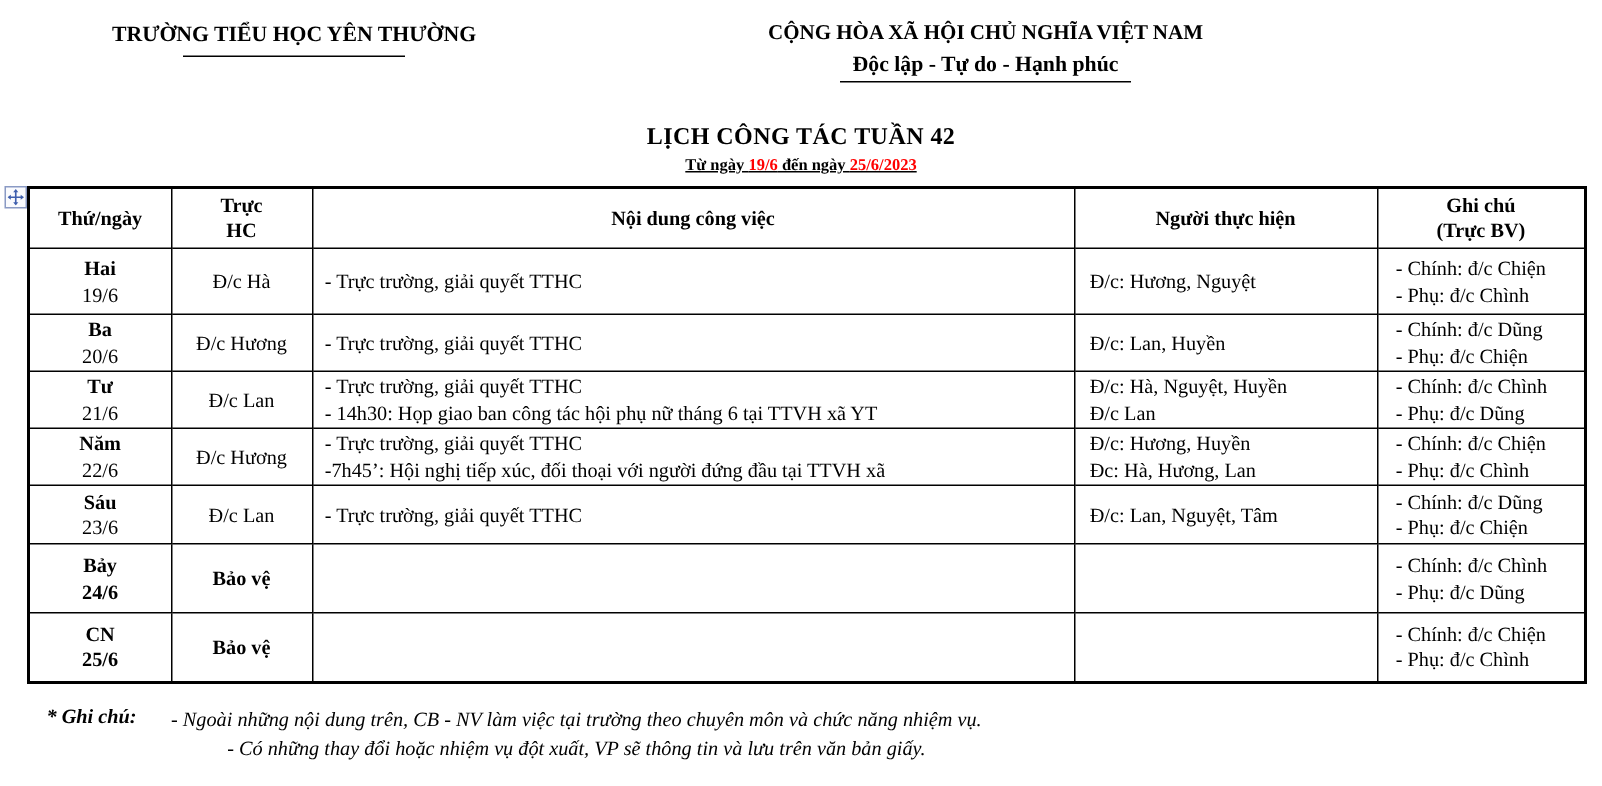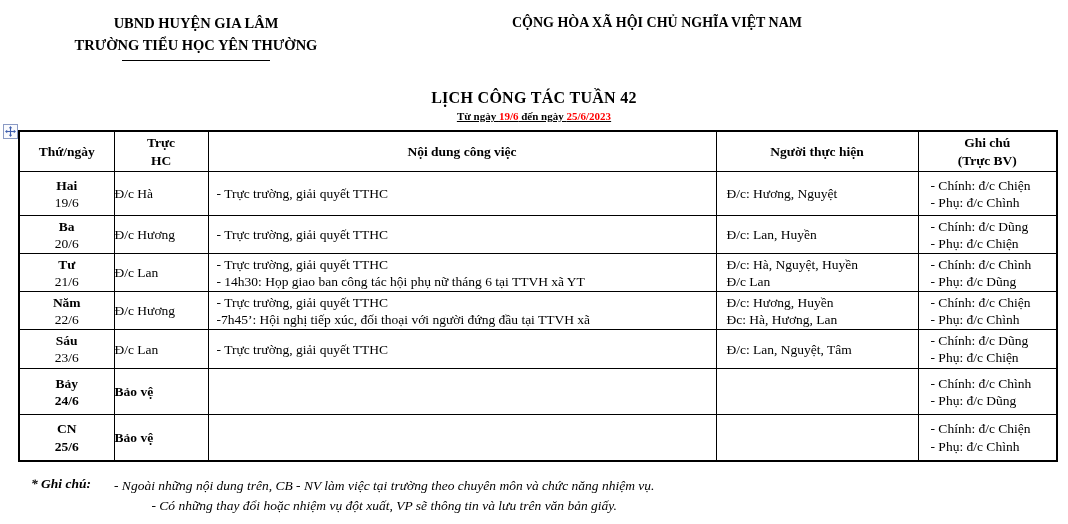--- a/index.html
+++ b/index.html
@@ -50,45 +50,45 @@
   .schedule th { font-weight:bold; text-align:center; }
   .schedule tbody tr:nth-child(1){ height:44px; }
   .schedule tbody tr:nth-child(2){ height:38px; }
   .schedule tbody tr:nth-child(3){ height:38px; }
   .schedule tbody tr:nth-child(4){ height:38px; }
   .schedule tbody tr:nth-child(5){ height:39px; }
   .schedule tbody tr:nth-child(6){ height:46px; }
   .schedule tbody tr:nth-child(7){ height:46px; }
   .c-day { text-align:center; }
   .c-day .day { font-weight:bold; }
-  .c-duty { text-align:left; }
+  .c-duty { text-align:center; }
   .schedule tbody tr:nth-child(n+6) .date,
   .schedule tbody tr:nth-child(n+6) .c-duty { font-weight:bold; }
   .c-content { padding-left:8px; }
   .c-people  { padding-left:10px; }
   .c-notes   { padding-left:12px;margin-left:44px; }
 
   
   .footer-notes { display:flex; margin:14px 0 0 8px; font-style:italic; font-size:13.5px;text-align:center; }
   .footer-label { font-weight:bold; width:106px; }
   .footer-body .line { line-height:1.45; }
 </style>
 </head>
 <body>
 
 <div class="page">
 
   <div class="top-header">
     <div class="org-block">
-      <div class="org-line">UBND HUYỆN GIA LÂM</div>
       <div class="org-line">TRƯỜNG TIỂU HỌC YÊN THƯỜNG</div>
       <div class="org-underline"></div>
     </div>
     <div class="motto-block">
       <div class="motto-line1">CỘNG HÒA XÃ HỘI CHỦ NGHĨA VIỆT NAM</div>
+      <div><span class="motto-line2">Độc lập - Tự do - Hạnh phúc</span></div>
     </div>
   </div>
 
   <div class="title-block">
     <div class="doc-title">LỊCH CÔNG TÁC TUẦN 42</div>
     <div class="doc-subtitle">
       <span>Từ ngày </span><span class="red">19/6</span><span> đến ngày </span><span class="red">25/6/2023</span>
     </div>
   </div>
 

